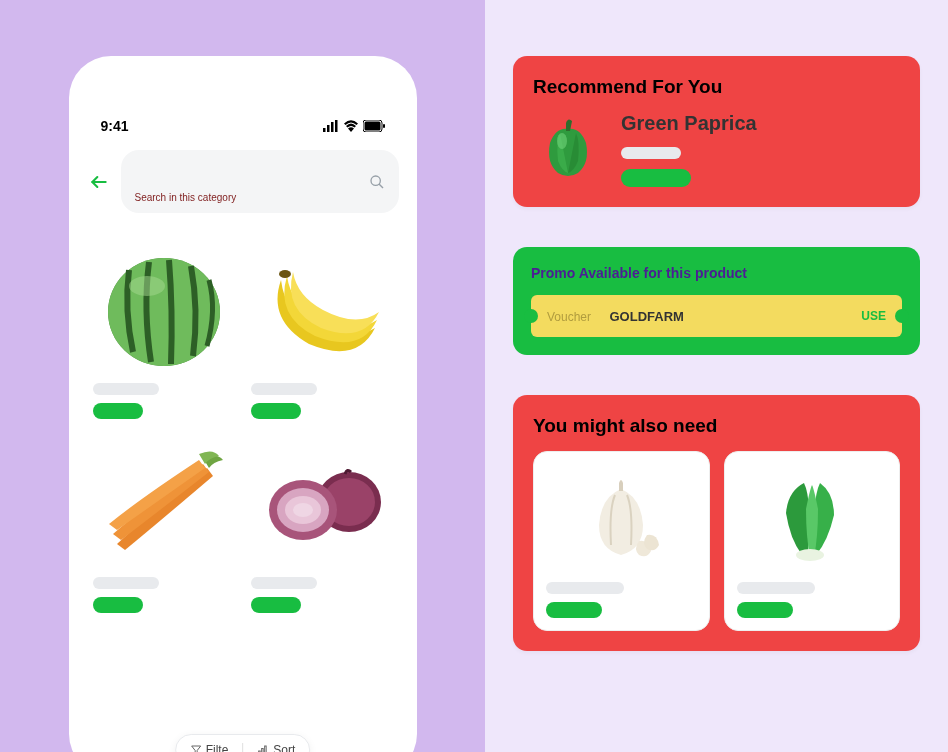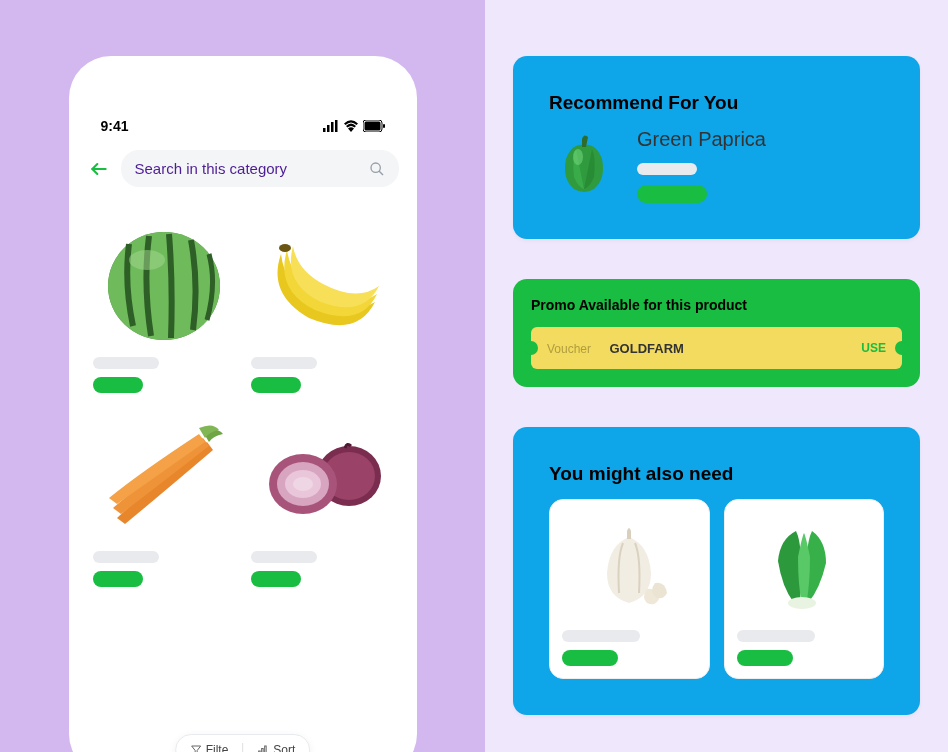--- a/index.html
+++ b/index.html
@@ -63,21 +63,21 @@
     }
     .search-box {
       flex: 1;
       background: #f4f5f6;
       border-radius: 18px;
       padding: 10px 14px;
       display: flex;
       align-items: center;
       justify-content: space-between;
     }
-    .search-box span { color: #4c1d95; font-size: 15px; }
+    .search-box span { color: #7f1d1d; font-size: 10px; margin-top: 32px; }
     .product-grid {
       display: grid;
       grid-template-columns: 1fr 1fr;
       gap: 20px 16px;
       padding: 24px 10px;
     }
     .product-card {
       display: flex;
       flex-direction: column;
       gap: 8px;
@@ -116,41 +116,41 @@
       gap: 14px;
       align-items: center;
       font-size: 12px;
       color: #444;
       box-shadow: 0 2px 8px rgba(0,0,0,0.06);
     }
     .filter-sort .divider { width: 1px; height: 14px; background: #e0e0e0; }
     .fs-item { display: flex; align-items: center; gap: 4px; cursor: pointer; }
 
     .card {
-      background: #0ea5e9;
+      background: #ef4444;
       border-radius: 14px;
-      padding: 36px;
+      padding: 20px;
       box-shadow: 0 2px 4px rgba(0,0,0,0.04);
     }
     .card h2 { font-size: 19px; font-weight: 800; margin-bottom: 14px; }
     .rec-row { display: flex; gap: 18px; align-items: flex-start; }
     .rec-img {
       width: 70px; height: 70px;
       display: flex; align-items: center; justify-content: center;
     }
-    .rec-info h3 { font-size: 20px; font-weight: 400; color: #333; margin-bottom: 12px; }
+    .rec-info h3 { font-size: 20px; font-weight: 700; color: #333; margin-bottom: 12px; }
     .rec-info .skeleton-line { width: 60px; margin-bottom: 10px; }
     .rec-info .green-pill { width: 70px; height: 18px; border-radius: 9px; }
 
     .promo-card {
       background: #18bd41;
       border-radius: 14px;
       padding: 18px;
     }
-    .promo-title { color: #000000; font-size: 14px; font-weight: 600; margin-bottom: 14px; }
+    .promo-title { color: #4c1d95; font-size: 14px; font-weight: 600; margin-bottom: 14px; }
     .voucher {
       background: #f3db5f;
       border-radius: 6px;
       padding: 12px 16px;
       display: flex;
       align-items: center;
       justify-content: space-between;
       position: relative;
       gap: 36px;
     }

